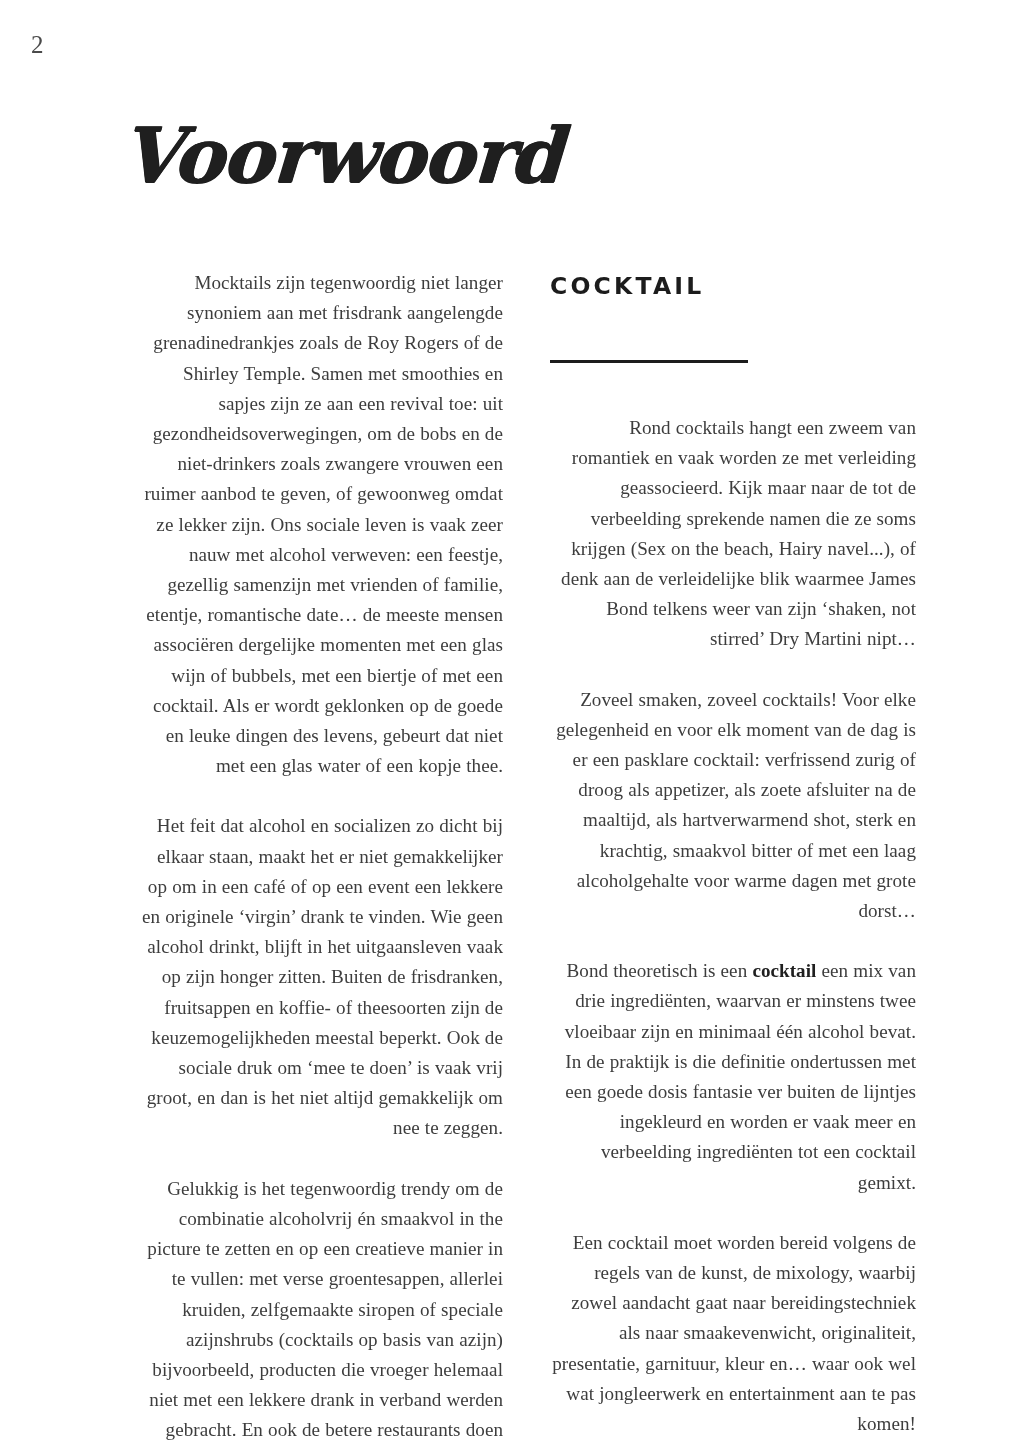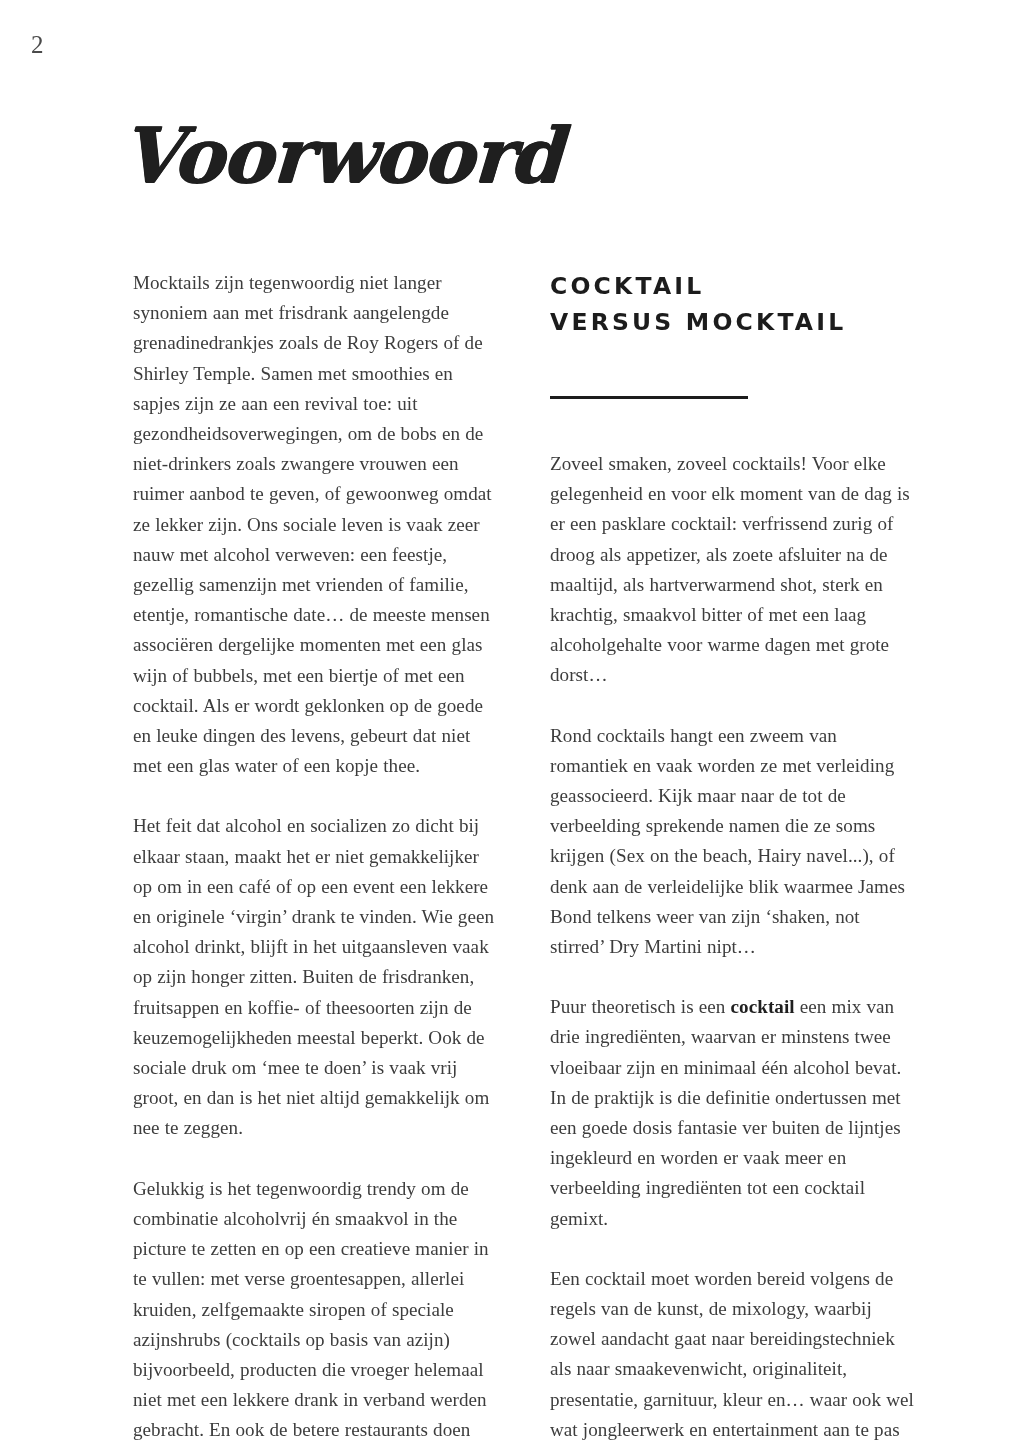--- a/index.html
+++ b/index.html
@@ -68,21 +68,21 @@
     top: 268px;
     width: 366px;
   }
 
   .body-p {
     font-family: "Liberation Serif", serif;
     font-size: 19.1px;
     line-height: 30.2px;
     color: #3d3d3d;
     margin: 0 0 30px 0;
-    text-align: left;
+    text-align: right;
     letter-spacing: 0.05px;
     word-spacing: 0.3px;
   }
   .body-p:last-child { margin-bottom: 0; }
 
   .body-p b,
   .body-p strong {
     font-weight: 700;
     color: #1f1f1f;
   }
@@ -125,34 +125,33 @@
   <div class="col-left">
     <p class="body-p">Mocktails zijn tegenwoordig niet langer synoniem aan met frisdrank aangelengde grenadinedrankjes zoals de Roy Rogers of de Shirley Temple. Samen met smoothies en sapjes zijn ze aan een revival toe: uit gezondheidsoverwegingen, om de bobs en de niet-drinkers zoals zwangere vrouwen een ruimer aanbod te geven, of gewoonweg omdat ze lekker zijn. Ons sociale leven is vaak zeer nauw met alcohol verweven: een feestje, gezellig samenzijn met vrienden of familie, etentje, romantische date… de meeste mensen associëren dergelijke momenten met een glas wijn of bubbels, met een biertje of met een cocktail. Als er wordt geklonken op de goede en leuke dingen des levens, gebeurt dat niet met een glas water of een kopje thee.</p>
     <p class="body-p">Het feit dat alcohol en socializen zo dicht bij elkaar staan, maakt het er niet gemakkelijker op om in een café of op een event een lekkere en originele ‘virgin’ drank te vinden. Wie geen alcohol drinkt, blijft in het uitgaansleven vaak op zijn honger zitten. Buiten de frisdranken, fruitsappen en koffie- of theesoorten zijn de keuzemogelijkheden meestal beperkt. Ook de sociale druk om ‘mee te doen’ is vaak vrij groot, en dan is het niet altijd gemakkelijk om nee te zeggen.</p>
     <p class="body-p">Gelukkig is het tegenwoordig trendy om de combinatie alcoholvrij én smaakvol in the picture te zetten en op een creatieve manier in te vullen: met verse groentesappen, allerlei kruiden, zelfgemaakte siropen of speciale azijnshrubs (cocktails op basis van azijn) bijvoorbeeld, producten die vroeger helemaal niet met een lekkere drank in verband werden gebracht. En ook de betere restaurants doen hun best om aangepaste alcoholvrije dranken aan te bieden.</p>
   </div>
 
   <div class="col-right">
 
     <h2 class="section-heading">
       <span class="heading-line">COCKTAIL</span>
-      <span class="heading-line">VERSUS MOCKTAIL</span>
     </h2>
 
     <div class="heading-rule"></div>
 
     <div class="right-body">
       <p class="body-p">
+        <span>Rond cocktails hangt een zweem van romantiek en vaak worden ze met verleiding geassocieerd. Kijk maar naar de tot de verbeelding sprekende namen die ze soms krijgen (Sex on the beach, Hairy navel...), of denk aan de verleidelijke blik waarmee James Bond telkens weer van zijn ‘shaken, not stirred’ Dry Martini nipt…</span><b></b><span></span>
+      </p>
+      <p class="body-p">
         <span>Zoveel smaken, zoveel cocktails! Voor elke gelegenheid en voor elk moment van de dag is er een pasklare cocktail: verfrissend zurig of droog als appetizer, als zoete afsluiter na de maaltijd, als hartverwarmend shot, sterk en krachtig, smaakvol bitter of met een laag alcoholgehalte voor warme dagen met grote dorst…</span><b></b><span></span>
       </p>
       <p class="body-p">
-        <span>Rond cocktails hangt een zweem van romantiek en vaak worden ze met verleiding geassocieerd. Kijk maar naar de tot de verbeelding sprekende namen die ze soms krijgen (Sex on the beach, Hairy navel...), of denk aan de verleidelijke blik waarmee James Bond telkens weer van zijn ‘shaken, not stirred’ Dry Martini nipt…</span><b></b><span></span>
-      </p>
-      <p class="body-p">
-        <span>Puur theoretisch is een </span><b>cocktail</b><span> een mix van drie ingrediënten, waarvan er minstens twee vloeibaar zijn en minimaal één alcohol bevat. In de praktijk is die definitie ondertussen met een goede dosis fantasie ver buiten de lijntjes ingekleurd en worden er vaak meer en verbeelding ingrediënten tot een cocktail gemixt.</span>
+        <span>Bond theoretisch is een </span><b>cocktail</b><span> een mix van drie ingrediënten, waarvan er minstens twee vloeibaar zijn en minimaal één alcohol bevat. In de praktijk is die definitie ondertussen met een goede dosis fantasie ver buiten de lijntjes ingekleurd en worden er vaak meer en verbeelding ingrediënten tot een cocktail gemixt.</span>
       </p>
       <p class="body-p">
         <span>Een cocktail moet worden bereid volgens de regels van de kunst, de mixology, waarbij zowel aandacht gaat naar bereidingstechniek als naar smaakevenwicht, originaliteit, presentatie, garnituur, kleur en… waar ook wel wat jongleerwerk en entertainment aan te pas komen!</span><b></b><span></span>
       </p>
     </div>
 
   </div>
 
 </div>
 

